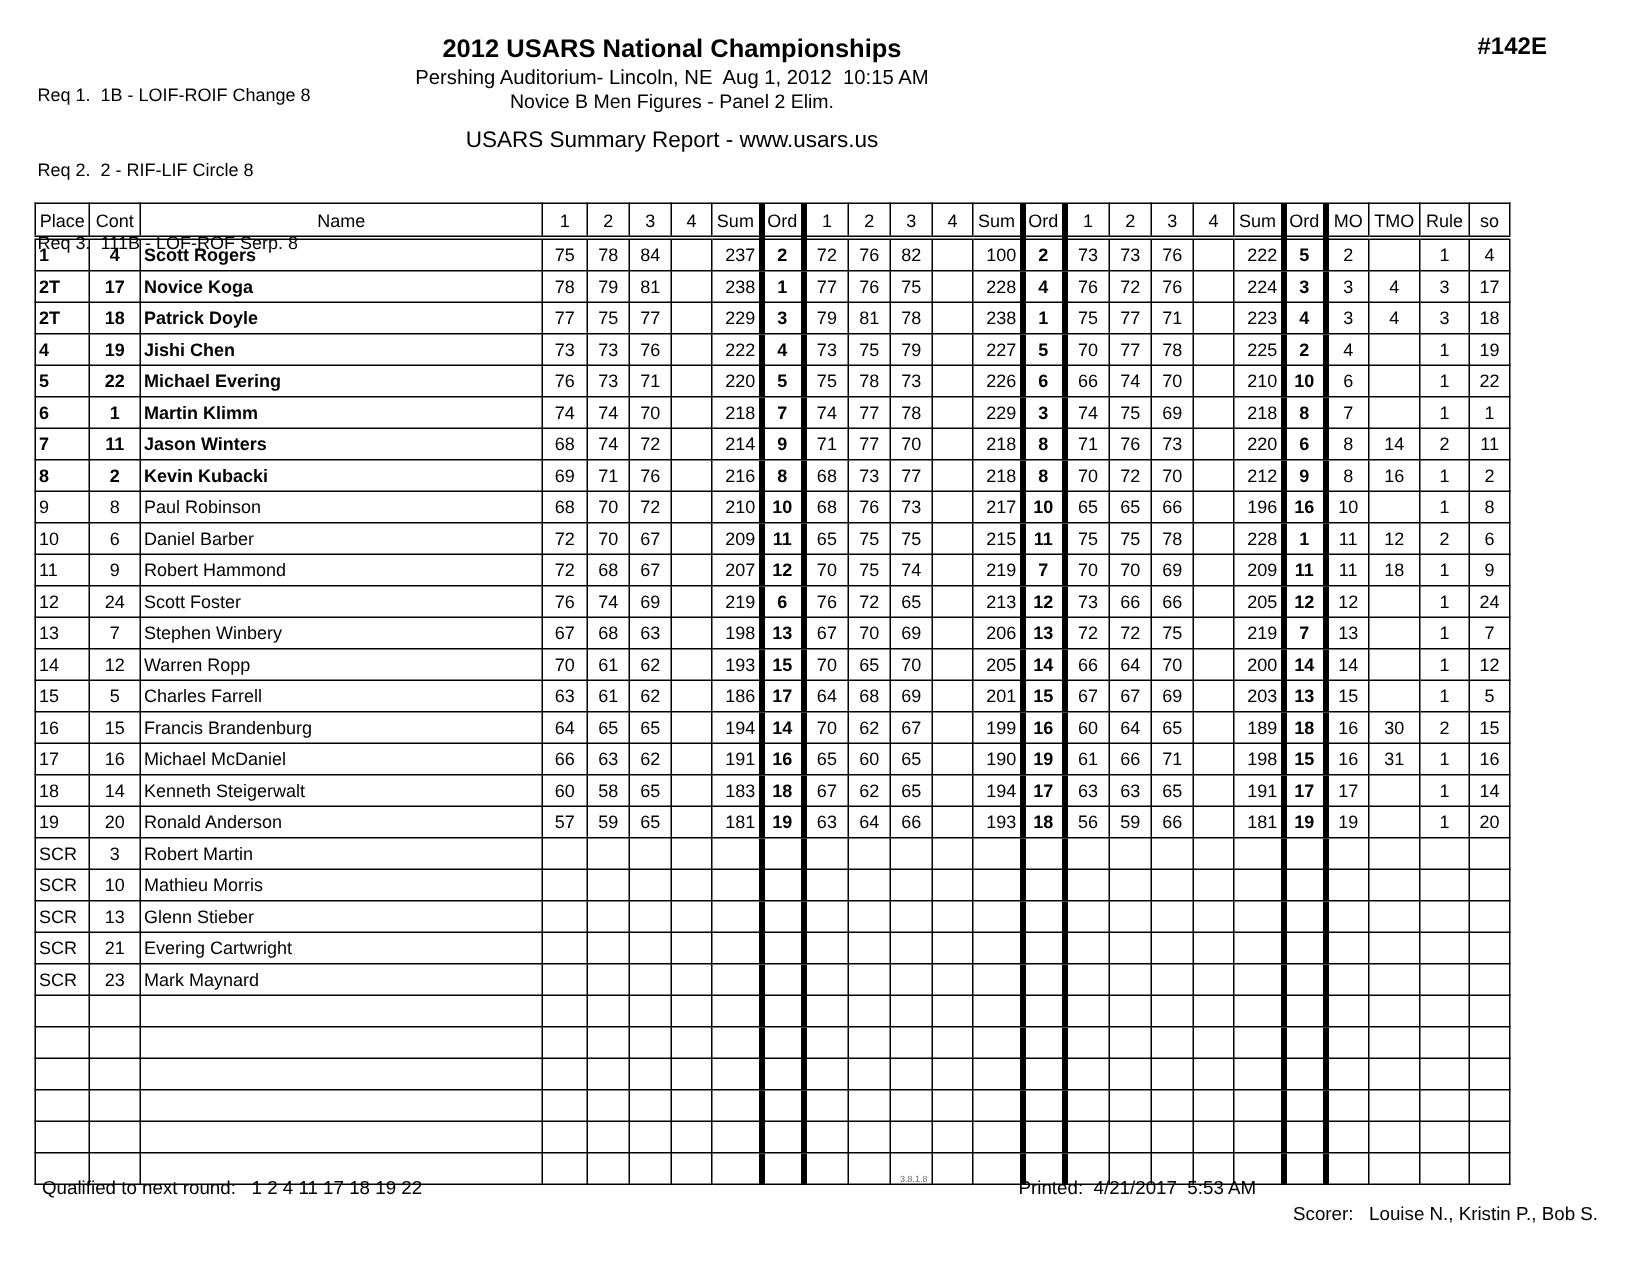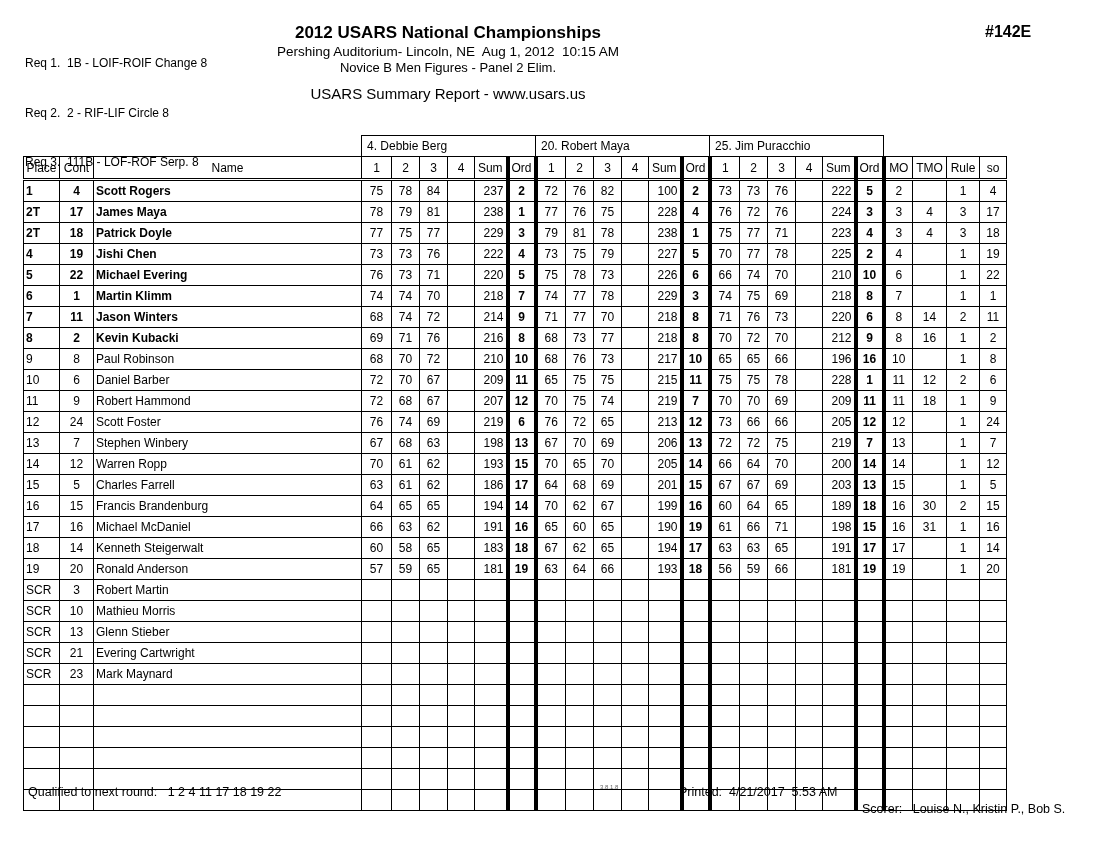--- a/index.html
+++ b/index.html
@@ -69,27 +69,20 @@
       <col style="width: 28px;">
       <col style="width: 27px;">
       <col style="width: 33px;">
       <col style="width: 27px;">
       <col style="width: 29px;">
       <col style="width: 34px;">
       <col style="width: 33px;">
       <col style="width: 27px;">
     </colgroup>
   <tbody id="tbody">
-      <tr class="judgerow">
-        <td colspan="3"></td>
-        <td class="jbox l" colspan="6">4.  Debbie Berg</td>
-        <td class="jbox l" colspan="6">20.  Robert Maya</td>
-        <td class="jbox l" colspan="6">25.  Jim Puracchio</td>
-        <td colspan="4"></td>
-      </tr>
       <tr class="subhead">
         <td class="l">Place</td>
         <td class="l">Cont</td>
         <td class="l">Name</td>
         <td class="c">1</td>
         <td class="c">2</td>
         <td class="c">3</td>
         <td class="c">4</td>
         <td class="c">Sum</td>
         <td class="c thickL thickR">Ord</td>
@@ -133,21 +126,21 @@
         <td class="r">222</td>
         <td class="c b thickL thickR">5</td>
         <td class="c">2</td>
         <td class="c"></td>
         <td class="c">1</td>
         <td class="c">4</td>
       </tr>
       <tr>
         <td class="l b">2T</td>
         <td class="c b">17</td>
-        <td class="l b">James Maya</td>
+        <td class="l b">Novice Koga</td>
         <td class="c">78</td>
         <td class="c">79</td>
         <td class="c">81</td>
         <td class="c"></td>
         <td class="r">238</td>
         <td class="c b thickL thickR">1</td>
         <td class="c">77</td>
         <td class="c">76</td>
         <td class="c">75</td>
         <td class="c"></td>

